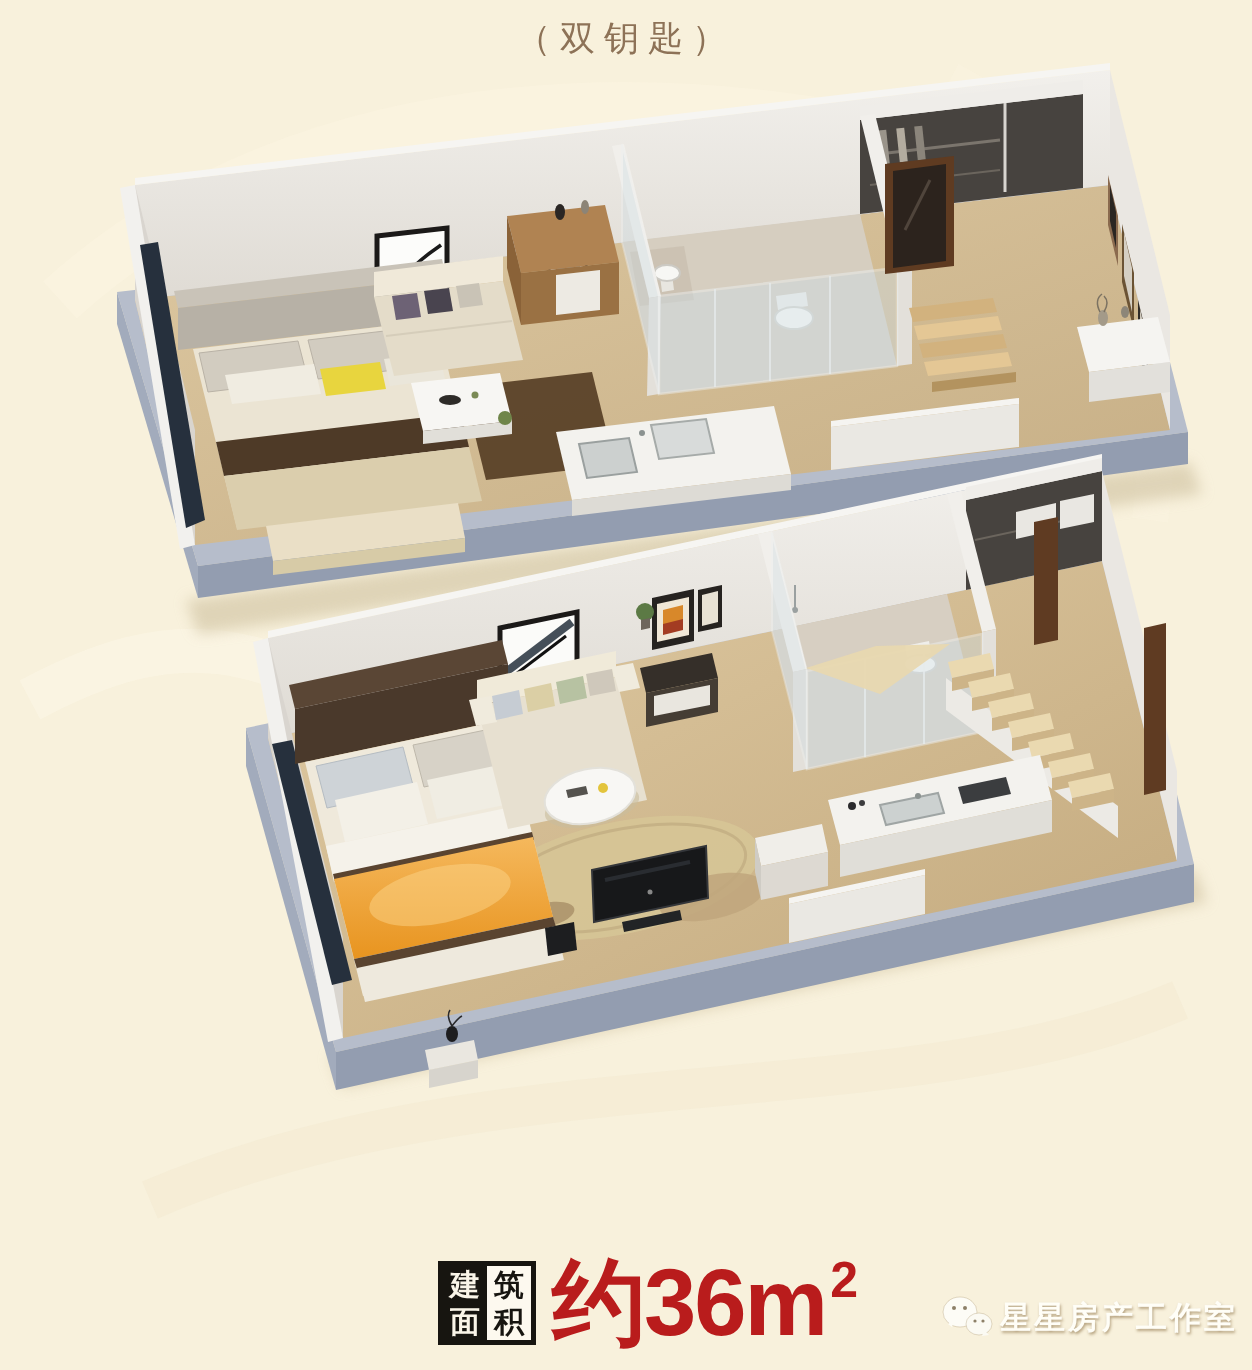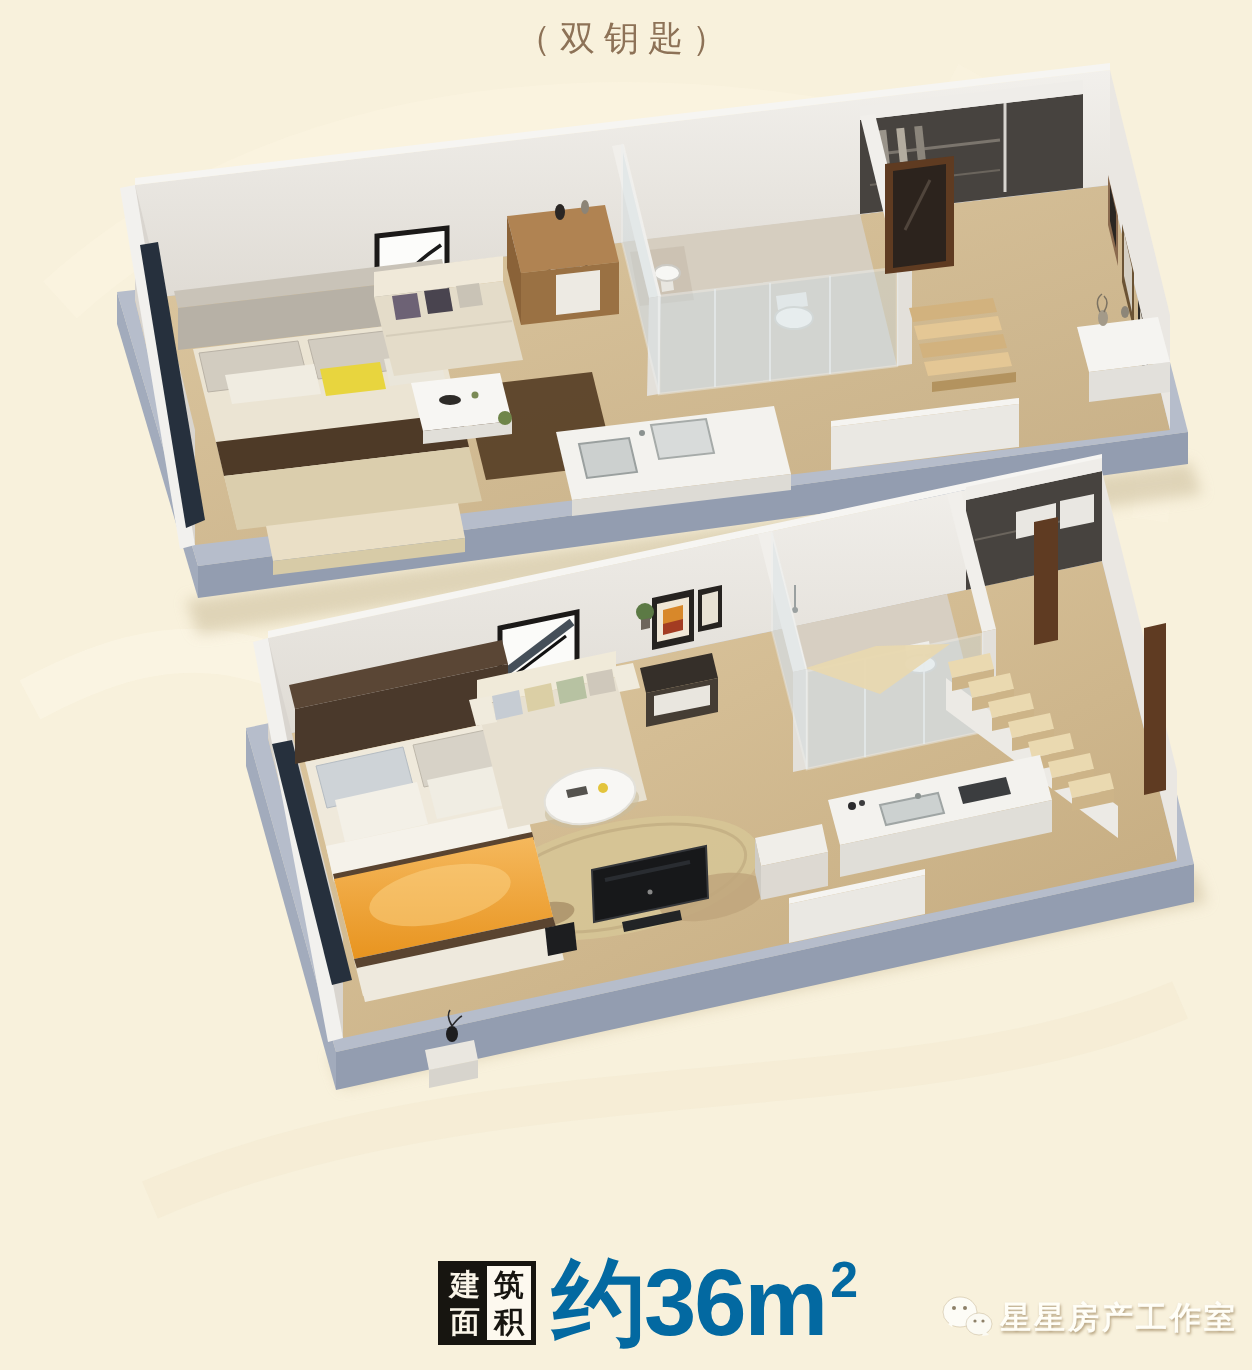--- a/index.html
+++ b/index.html
@@ -8,21 +8,21 @@
   #plans{position:absolute;left:0;top:0;width:1252px;height:1370px;}
   .title{position:absolute;left:0;top:6px;width:100%;text-align:center;
          font-size:35px;letter-spacing:9px;color:#8d7257;font-weight:500;margin-top:9px;}
   .footer{position:absolute;left:438px;top:1256px;display:flex;align-items:center;gap:16px;}
   .area-badge{display:grid;grid-template-columns:44px 44px;grid-auto-rows:37px;
               border:5px solid #171510;background:#fdf9ef;}
   .area-badge span{display:flex;align-items:center;justify-content:center;
               font-size:30px;font-weight:700;line-height:1;}
   .area-badge .dark{background:#171510;color:#faf5e8;}
   .area-badge .light{background:#fdf9ef;color:#171510;}
-  .area-text{font-size:94px;font-weight:700;color:#0369a1;line-height:1;letter-spacing:-2px;}
+  .area-text{font-size:94px;font-weight:700;color:#b91c1c;line-height:1;letter-spacing:-2px;}
   .area-text sup{font-size:50px;font-weight:700;position:relative;top:-6px;left:4px;}
   .watermark{position:absolute;left:938px;top:1294px;display:flex;align-items:center;}
   .wm-text{font-size:31px;font-weight:700;color:#fffef7;letter-spacing:3px;
            text-shadow:1px 2px 3px rgba(120,90,40,.55),0 0 1px rgba(255,255,255,.9);}
 </style>
 </head>
 <body>
 
 <div id="stage">
 

